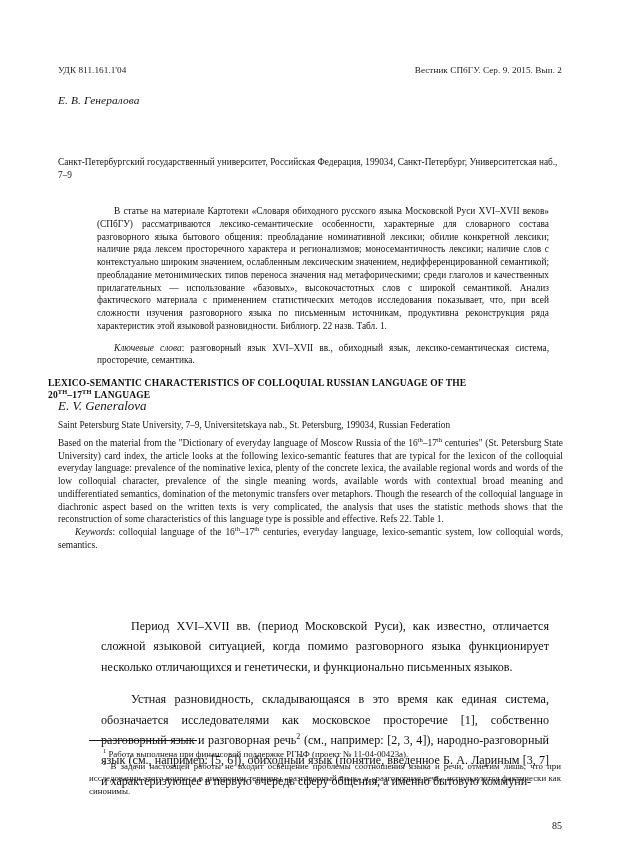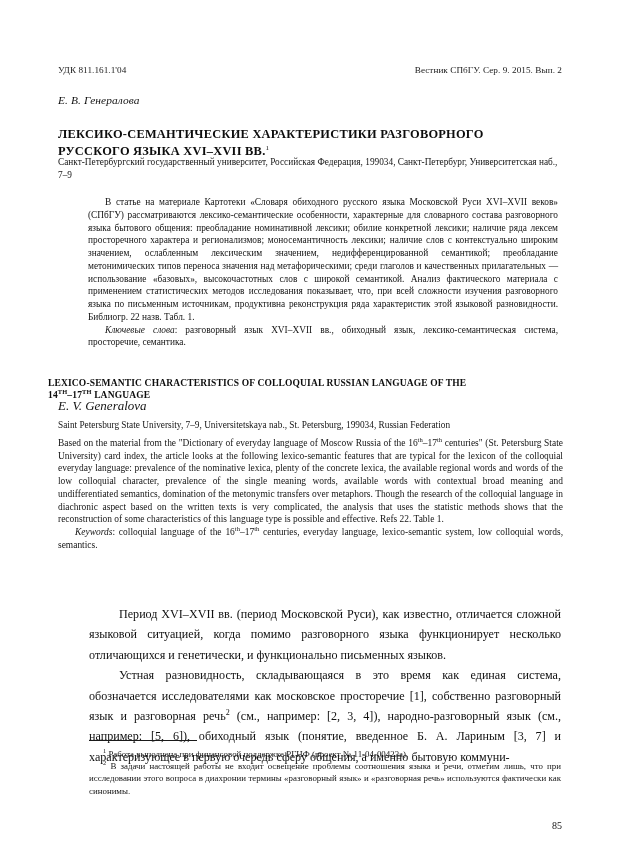--- a/index.html
+++ b/index.html
@@ -83,21 +83,21 @@
     left: 88px;
     top: 196px;
     width: 470px;
     font-size: 9.35px;
     line-height: 12.75px;
     text-align: justify;
     text-justify: inter-word;
     color: #141414;
     hyphens: manual;
   }
-  .abstract-ru p { margin: 0; }
+  .abstract-ru p { margin: 9px; }
   .abstract-ru p.indent { text-indent: 17px; }
   .kw-label { font-style: italic; }
 
   
   .title-en {
     position: absolute;
     left: 48px;
     top: 369px;
     width: 505px;
     font-weight: bold;
@@ -154,21 +154,21 @@
   .body-text {
     position: absolute;
     left: 89px;
     top: 604px;
     width: 472px;
     font-size: 12.1px;
     line-height: 20.4px;
     text-align: justify;
     color: #101010;
   }
-  .body-text p { margin: 0; text-indent: 30px; }
+  .body-text p { margin: 12px; text-indent: 30px; }
   .body-text sup {
     font-size: 8px;
     vertical-align: super;
     line-height: 0;
   }
 
   
   .footnote-rule {
     position: absolute;
     left: 89px;
@@ -210,35 +210,31 @@
 
 <div class="page">
 
   <div class="runhead">
     <span>УДК 811.161.1'04</span>
     <span>Вестник СПбГУ. Сер. 9. 2015. Вып. 2</span>
   </div>
 
   <div class="author-ru">Е. В. Генералова</div>
 
-  <h1 class="title-ru">
-    <span>ЛЕКСИКО-СЕМАНТИЧЕСКИЕ ХАРАКТЕРИСТИКИ РАЗГОВОРНОГО</span><br>
-    <span>РУССКОГО ЯЗЫКА XVI–XVII ВВ.</span><sup>1</sup>
-  </h1>
 
   <div class="affil-ru">Санкт-Петербургский государственный университет, Российская Федерация, 199034, Санкт-Петербург, Университетская наб., 7–9</div>
 
   <div class="abstract-ru">
     <p class="indent">В статье на материале Картотеки «Словаря обиходного русского языка Московской Руси XVI–XVII веков» (СПбГУ) рассматриваются лексико-семантические особенности, характерные для словарного состава разговорного языка бытового общения: преобладание номинативной лексики; обилие конкретной лексики; наличие ряда лексем просторечного характера и регионализмов; моносемантичность лексики; наличие слов с контекстуально широким значением, ослабленным лексическим значением, недифференцированной семантикой; преобладание метонимических типов переноса значения над метафорическими; среди глаголов и качественных прилагательных — использование «базовых», высокочастотных слов с широкой семантикой. Анализ фактического материала с применением статистических методов исследования показывает, что, при всей сложности изучения разговорного языка по письменным источникам, продуктивна реконструкция ряда характеристик этой языковой разновидности. Библиогр. 22 назв. Табл. 1.</p>
     <p class="indent"><span class="kw-label">Ключевые слова</span><span>: разговорный язык XVI–XVII вв., обиходный язык, лексико-семантическая система, просторечие, семантика.</span></p>
   </div>
 
   <h2 class="title-en">
     <span>LEXICO-SEMANTIC CHARACTERISTICS OF COLLOQUIAL RUSSIAN LANGUAGE OF THE</span><br>
-    <span>14</span><sup>TH</sup><span>–17</span><sup>TH</sup><span> LANGUAGE</span>
+    <span>20</span><sup>TH</sup><span>–17</span><sup>TH</sup><span> LANGUAGE</span>
   </h2>
 
   <div class="author-en">E. V. Generalova</div>
 
   <div class="affil-en">Saint Petersburg State University, 7–9, Universitetskaya nab., St. Petersburg, 199034, Russian Federation</div>
 
   <div class="abstract-en">
     <p><span>Based on the material from the "Dictionary of everyday language of Moscow Russia of the 16</span><sup>th</sup><span>–17</span><sup>th</sup><span> centuries" (St. Petersburg State University) card index, the article looks at the following lexico-semantic features that are typical for the lexicon of the colloquial everyday language: prevalence of the nominative lexica, plenty of the concrete lexica, the available regional words and words of the low colloquial character, prevalence of the single meaning words, available words with contextual broad meaning and undifferentiated semantics, domination of the metonymic transfers over metaphors. Though the research of the colloquial language in diachronic aspect based on the written texts is very complicated, the analysis that uses the statistic methods shows that the reconstruction of some characteristics of this language type is possible and effective. Refs 22. Table 1.</span></p>
     <p class="indent"><span class="kw-label">Keywords</span><span>: colloquial language of the 16</span><sup>th</sup><span>–17</span><sup>th</sup><span> centuries, everyday language, lexico-semantic system, low colloquial words, semantics.</span></p>
   </div>

